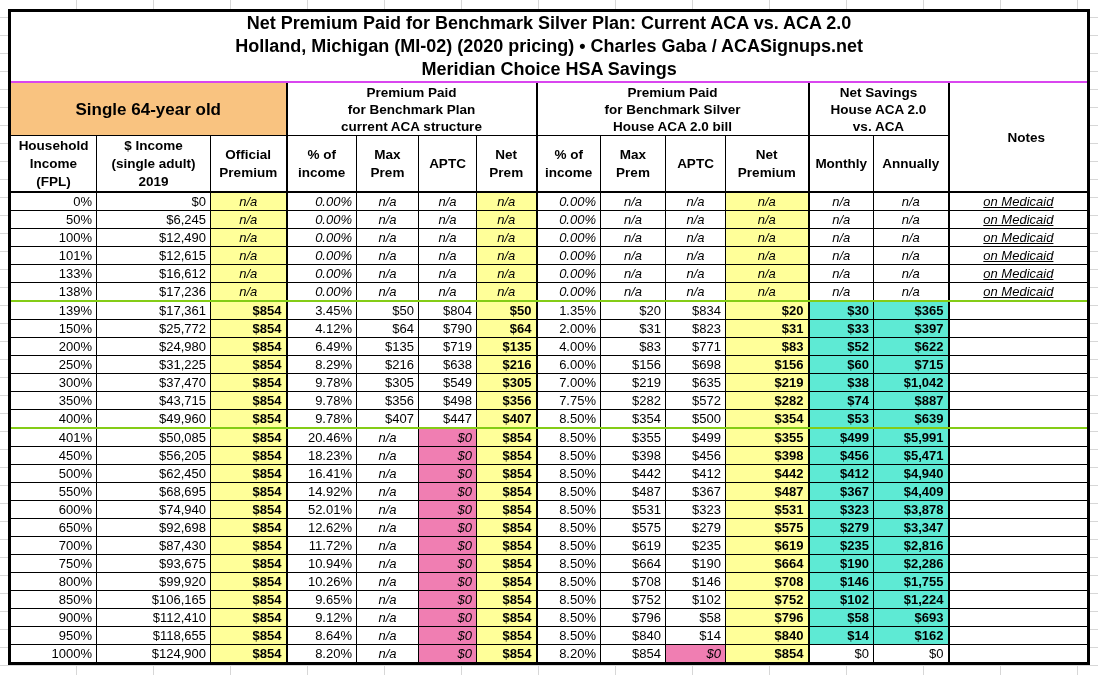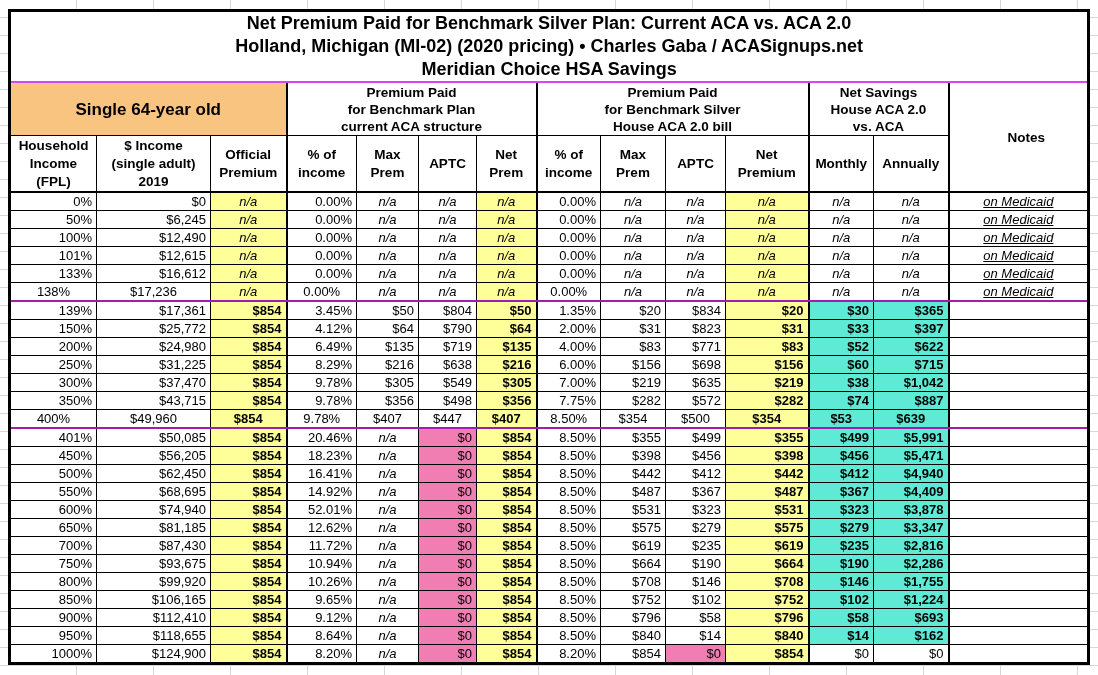--- a/index.html
+++ b/index.html
@@ -31,27 +31,27 @@
     font-weight:bold;text-align:center;font-size:13.5px;line-height:17px;
     white-space:pre-line;height:52px;border-bottom:1px solid #000;
   }
   .gh.orange{background:#F9C380;font-size:17px;}
   #col-header-row th{
     font-weight:bold;text-align:center;font-size:13.5px;line-height:18px;
     white-space:pre-line;height:55px;border-bottom:2px solid #000;
   }
   .hb2{border-bottom:2px solid #000 !important;padding-left:20px;}
   .tr2{border-right:2px solid #000 !important;}
-  tr.thick-bottom td{border-bottom:2px solid #a21caf;text-align:center;}
+  tr.thick-bottom td{border-bottom:2px solid #84cc16;}
   td.d{text-align:right;}
   td.y{background:#FFFF99;}
   td.g{background:#5eead4;}
   td.p{background:#F07EB2;}
   td.b{font-weight:bold;}
-  td.i{margin-left:24px;}
+  td.i{font-style:italic;margin-left:24px;}
   td.na{text-align:center;font-style:italic;}
   td.note{text-align:center;font-style:italic;text-decoration:underline;}
 </style>
 </head>
 <body>
 
 <table id="sheet">
   <colgroup>
     <col style="width:87px">
       <col style="width:114px">
@@ -400,21 +400,21 @@
         <td class="d">8.50%</td>
         <td class="d">$531</td>
         <td class="d">$323</td>
         <td class="d y tr2 b">$531</td>
         <td class="d g b">$323</td>
         <td class="d tr2 g b">$3,878</td>
         <td class="d note"></td>
       </tr>
       <tr>
         <td class="d">650%</td>
-        <td class="d">$81,185</td>
+        <td class="d">$92,698</td>
         <td class="d y tr2 b">$854</td>
         <td class="d">12.62%</td>
         <td class="d na">n/a</td>
         <td class="d p i">$0</td>
         <td class="d y tr2 b">$854</td>
         <td class="d">8.50%</td>
         <td class="d">$575</td>
         <td class="d">$279</td>
         <td class="d y tr2 b">$575</td>
         <td class="d g b">$279</td>

